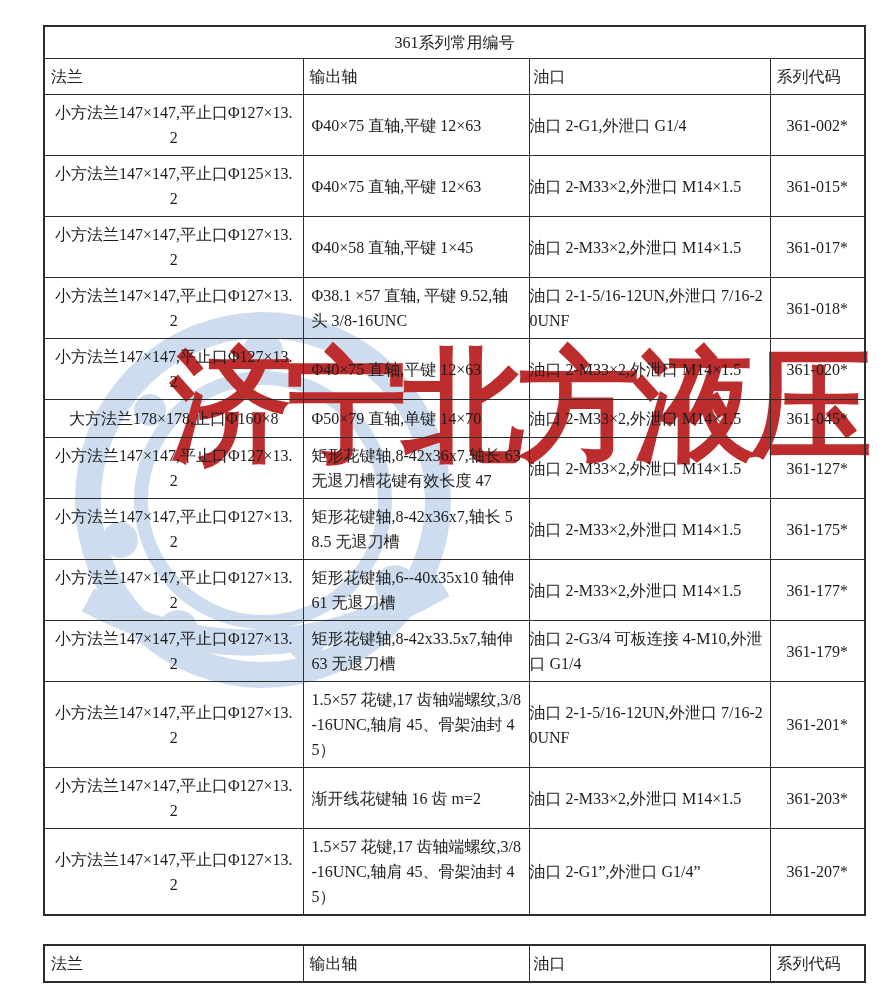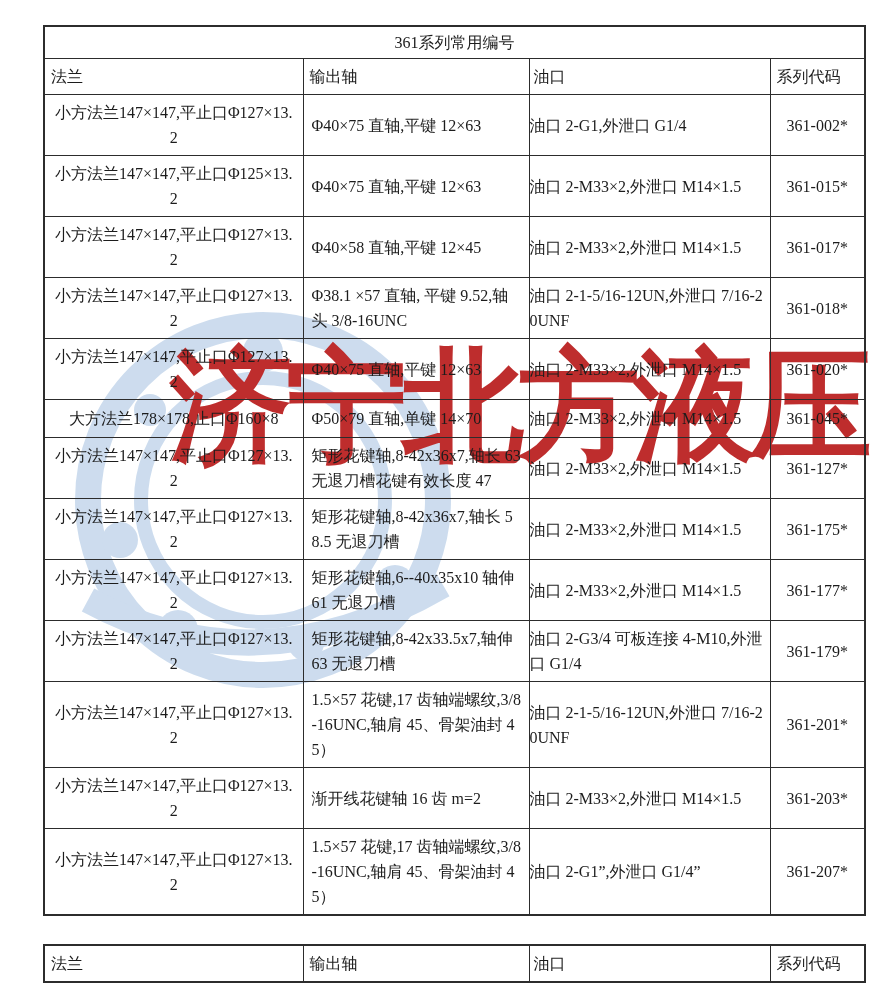--- a/index.html
+++ b/index.html
@@ -104,21 +104,21 @@
     <td class="cell-code">361-002*</td>
   </tr>
         <tr>
     <td class="cell-flange">小方法兰147×147,平止口Φ125×13.2</td>
     <td class="cell-shaft">Φ40×75 直轴,平键 12×63</td>
     <td class="cell-port">油口 2-M33×2,外泄口 M14×1.5</td>
     <td class="cell-code">361-015*</td>
   </tr>
         <tr>
     <td class="cell-flange">小方法兰147×147,平止口Φ127×13.2</td>
-    <td class="cell-shaft">Φ40×58 直轴,平键 12×45</td>
+    <td class="cell-shaft">Φ40×58 直轴,平键 1×45</td>
     <td class="cell-port">油口 2-M33×2,外泄口 M14×1.5</td>
     <td class="cell-code">361-017*</td>
   </tr>
         <tr>
     <td class="cell-flange">小方法兰147×147,平止口Φ127×13.2</td>
     <td class="cell-shaft">Φ38.1 ×57 直轴, 平键 9.52,轴头 3/8-16UNC</td>
     <td class="cell-port">油口 2-1-5/16-12UN,外泄口 7/16-20UNF</td>
     <td class="cell-code">361-018*</td>
   </tr>
         <tr>

